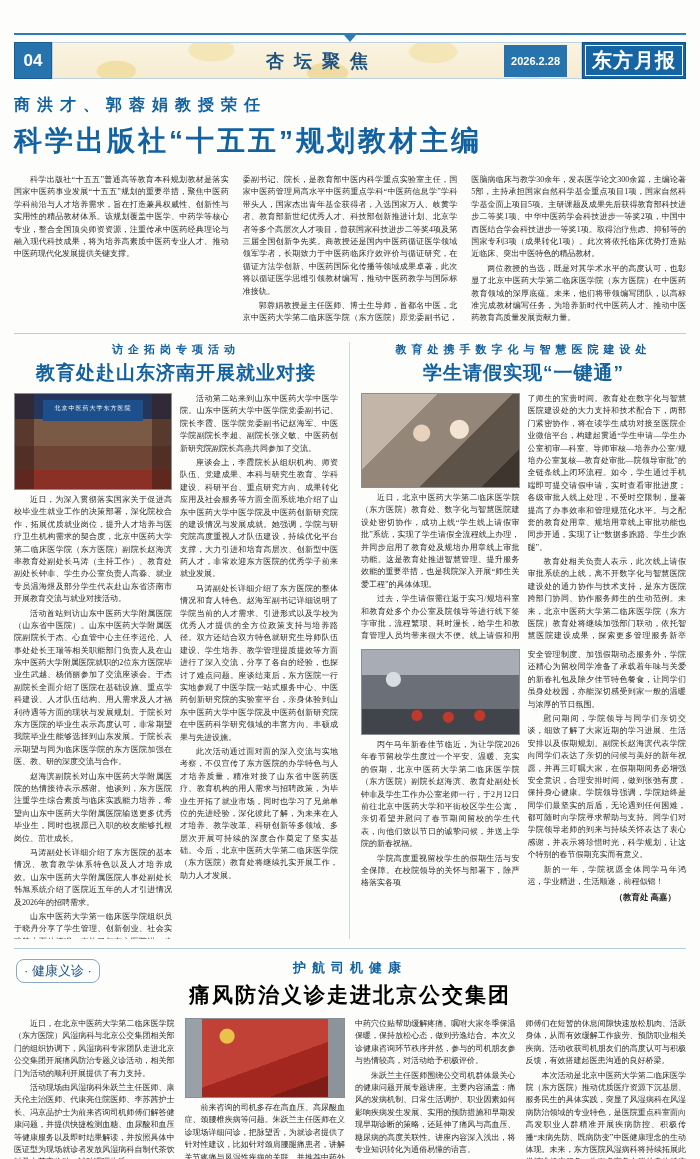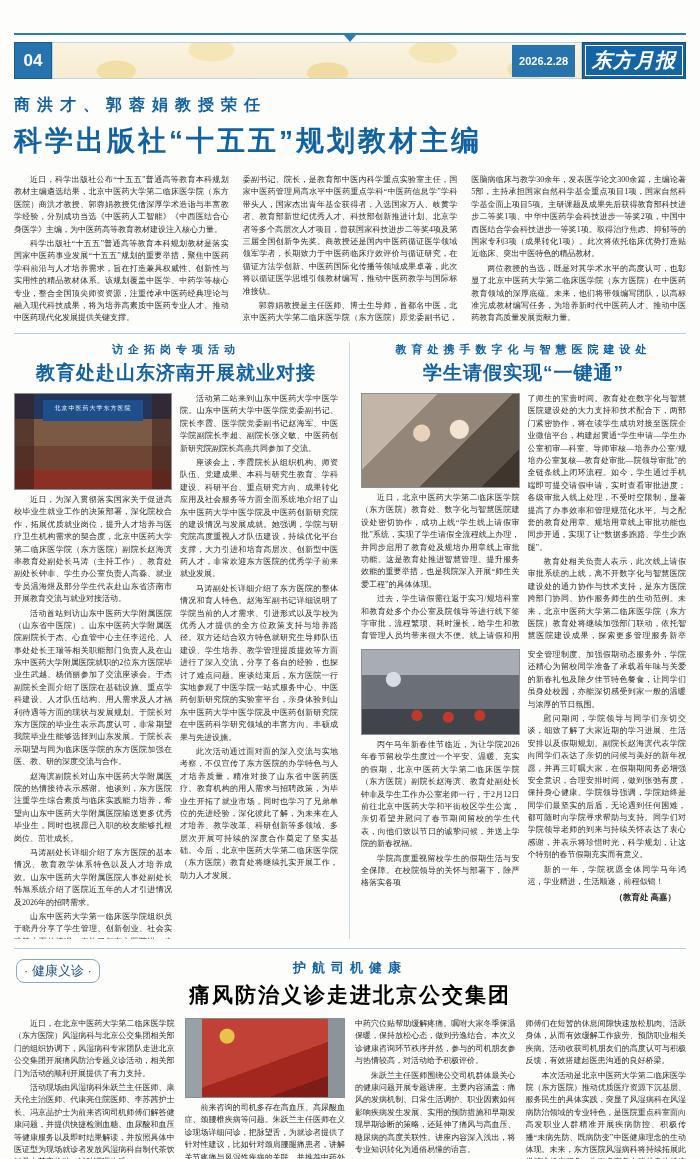--- a/index.html
+++ b/index.html
@@ -21,26 +21,26 @@
     background:
       radial-gradient(ellipse 34px 18px at 12% 80%, #f2dfa6 0 55%, transparent 60%),
       radial-gradient(ellipse 40px 20px at 30% 20%, #f5e6b8 0 55%, transparent 60%),
       radial-gradient(ellipse 36px 18px at 52% 85%, #f0dca2 0 55%, transparent 60%),
       radial-gradient(ellipse 42px 20px at 72% 25%, #f5e6b8 0 55%, transparent 60%),
       radial-gradient(ellipse 36px 18px at 90% 75%, #f2dfa6 0 55%, transparent 60%),
       linear-gradient(180deg,#faf3e0,#f6ecd2); }
   .section-title { position:absolute; left:0; right:0; top:50%; transform:translateY(-50%);
     text-align:center; font-family:"Liberation Sans",sans-serif; font-weight:bold;
     font-size:18px; letter-spacing:10px; color:#1c5181; text-indent:10px; }
-  .issue-date { position:absolute; right:6px; top:50%; transform:translateY(-50%);
+  .issue-date { position:absolute; right:14px; top:50%; transform:translateY(-50%);
     background:#2673ad; color:#fff; font-family:"Liberation Sans",sans-serif;
     font-weight:bold; font-size:11px; padding:10px 7px; }
   .masthead { width:104px; background:#1565a4; color:#fff; display:flex; align-items:center; justify-content:center;
     font-weight:bold; font-size:20px; letter-spacing:1px; border:1px solid #0e4f85;
-    box-shadow: inset 0 0 0 2px #1565a4, inset 0 0 0 3px #ffffff; font-style:italic; }
+    box-shadow: inset 0 0 0 2px #1565a4, inset 0 0 0 3px #ffffff; }
   
   .lead-head { margin-top:16px; text-align:left; }
   .kicker { color:#1261a0; font-weight:bold; font-family:"Liberation Sans",sans-serif; }
   .lead-head .kicker { font-size:16px; letter-spacing:7px; }
   .lead-head .headline { color:#1261a0; font-weight:bold; font-family:"Liberation Sans",sans-serif;
     font-size:28px; letter-spacing:3px; margin-top:6px; }
   
   .cols3 { margin-top:14px; display:grid; grid-template-columns:1fr 1fr 1fr; gap:14px; }
   .colbox { height:150px; overflow:hidden; position:relative; }
   p.body { font-size:8px; line-height:1.55; text-align:justify; text-indent:2em; margin-bottom:2px; }
@@ -97,32 +97,32 @@
 <body>
 
 <div class="page">
 
   <div class="topline"></div>
 
   <div class="banner">
     <div class="tri"></div>
     <div class="pagenum">04</div>
     <div class="flowers">
+      <div class="section-title">杏坛聚焦</div>
       <div class="issue-date">2026.2.28</div>
     </div>
     <div class="masthead">东方月报</div>
   </div>
 
   <div class="lead-head">
     <div class="kicker">商洪才、郭蓉娟教授荣任</div>
     <div class="headline">科学出版社“十五五”规划教材主编</div>
   </div>
   <div class="cols3">
     <div class="colbox">
-      <p class="body">近日，科学出版社公布“十五五”普通高等教育本科规划教材主编遴选结果，北京中医药大学第二临床医学院（东方医院）商洪才教授、郭蓉娟教授凭借深厚学术造诣与丰富教学经验，分别成功当选《中医药人工智能》《中西医结合心身医学》主编，为中医药高等教育教材建设注入核心力量。</p>
       <p class="body">科学出版社“十五五”普通高等教育本科规划教材是落实国家中医药事业发展“十五五”规划的重要举措，聚焦中医药学科前沿与人才培养需求，旨在打造兼具权威性、创新性与实用性的精品教材体系。该规划覆盖中医学、中药学等核心专业，整合全国顶尖师资资源，注重传承中医药经典理论与融入现代科技成果，将为培养高素质中医药专业人才、推动中医药现代化发展提供关键支撑。</p>
 
     </div>
     <div class="colbox">
       <p class="body cont">委副书记、院长，是教育部中医内科学重点实验室主任，国家中医药管理局高水平中医药重点学科“中医药信息学”学科带头人，国家杰出青年基金获得者，入选国家万人、岐黄学者、教育部新世纪优秀人才、科技部创新推进计划、北京学者等多个高层次人才项目，曾获国家科技进步二等奖4项及第三届全国创新争先奖。商教授还是国内中医药循证医学领域领军学者，长期致力于中医药临床疗效评价与循证研究，在循证方法学创新、中医药国际化传播等领域成果卓著，此次将以循证医学思维引领教材编写，推动中医药教学与国际标准接轨。</p>
       <p class="body">郭蓉娟教授是主任医师、博士生导师，首都名中医，北京中医药大学第二临床医学院（东方医院）原党委副书记，现任世界中医药学会联合会心身医学专业委员会会长、中华中医药学会心身医学分会名誉主任委员，北京中医药学会心身医学专业委员会主任委员。郭教授深耕中</p>
     </div>
     <div class="colbox">
       <p class="body cont">医脑病临床与教学30余年，发表医学论文300余篇，主编论著5部，主持承担国家自然科学基金重点项目1项，国家自然科学基金面上项目5项。主研课题及成果先后获得教育部科技进步二等奖1项、中华中医药学会科技进步一等奖2项，中国中西医结合学会科技进步一等奖1项。取得治疗焦虑、抑郁等的国家专利3项（成果转化1项）。此次将依托临床优势打造贴近临床、突出中医特色的精品教材。</p>
       <p class="body">两位教授的当选，既是对其学术水平的高度认可，也彰显了北京中医药大学第二临床医学院（东方医院）在中医药教育领域的深厚底蕴。未来，他们将带领编写团队，以高标准完成教材编写任务，为培养新时代中医药人才、推动中医药教育高质量发展贡献力量。</p>

